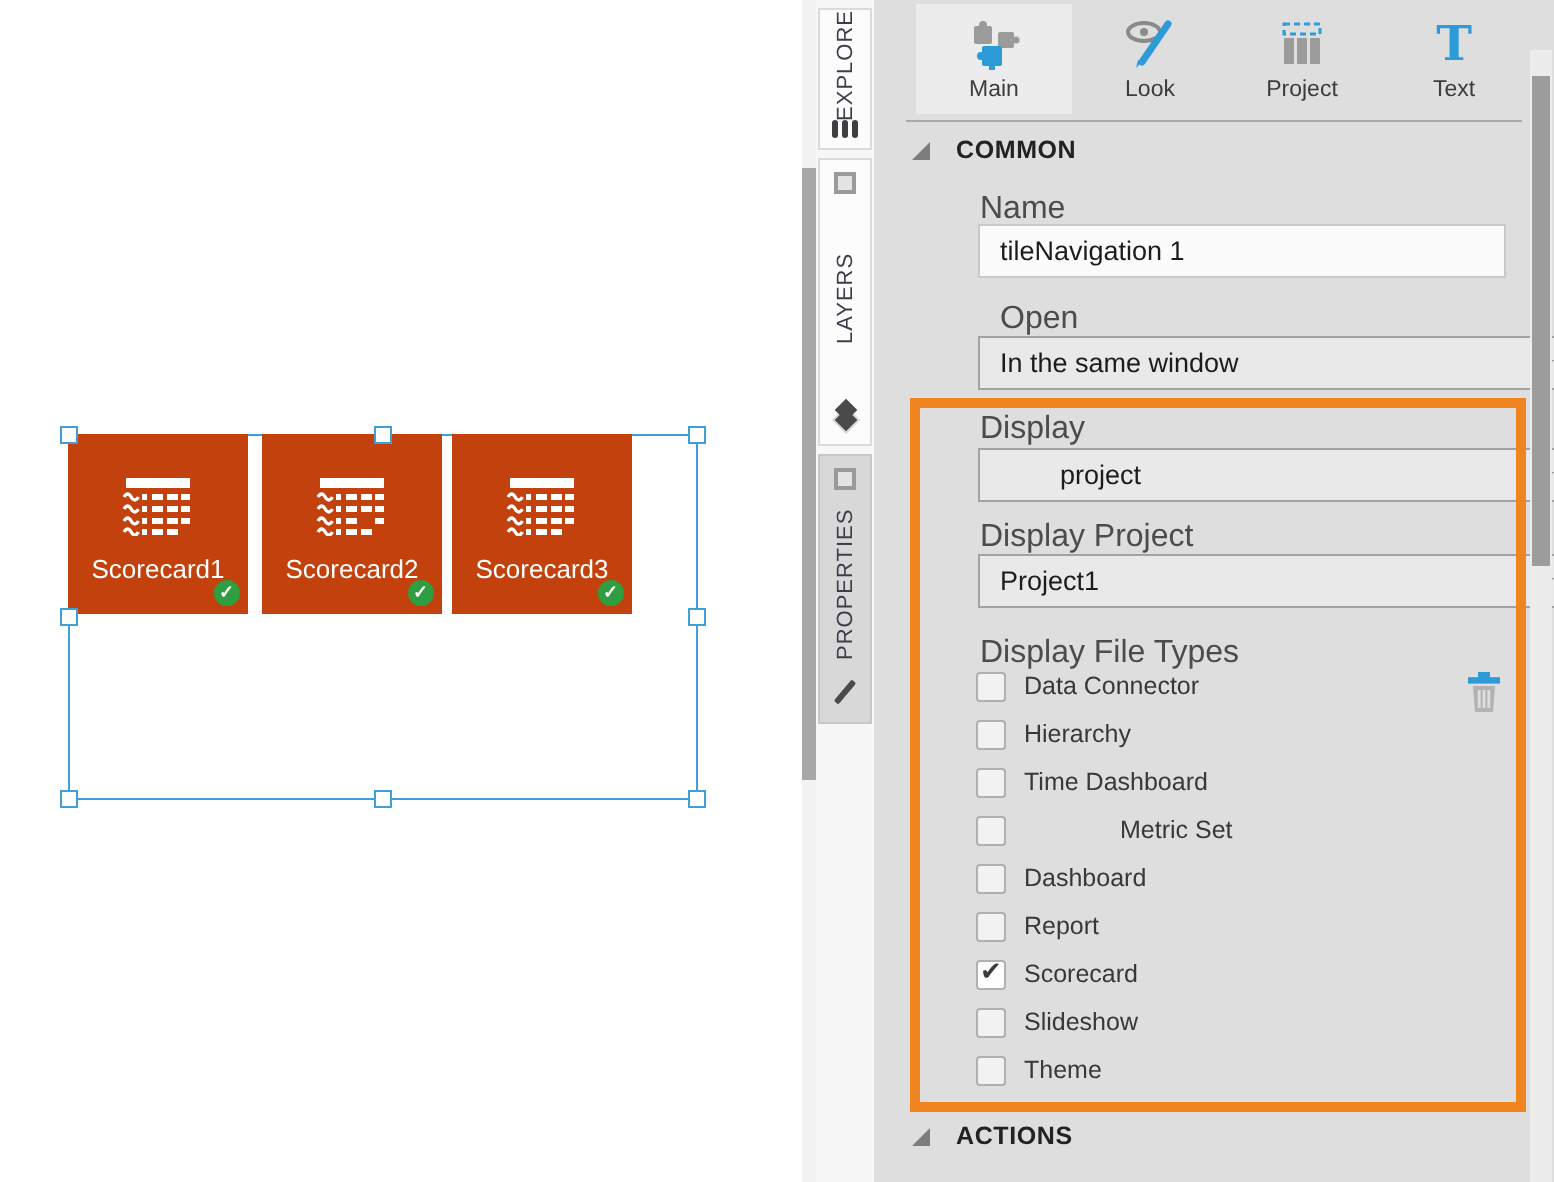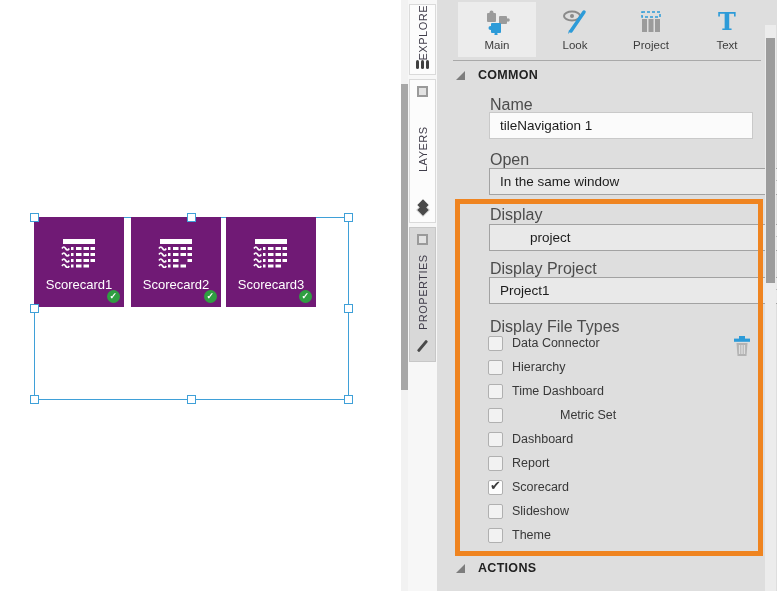--- a/index.html
+++ b/index.html
@@ -4,21 +4,21 @@
 <style>
   * { margin:0; padding:0; box-sizing:border-box; }
   html,body { width:777px; height:591px; overflow:hidden; }
   body { font-family:"Liberation Sans", sans-serif; background:#fff; }
   #app { position:relative; width:777px; height:591px; background:#fff; }
 
   
   #canvas { position:absolute; left:0; top:0; width:401px; height:591px; background:#ffffff; }
   .selection-rect { position:absolute; left:34px; top:217px; width:315px; height:183px;
     border:1px solid #3fa0d8; background:transparent; }
-  .tile { position:absolute; top:217px; width:90px; height:90px; background:#701a75;
+  .tile { position:absolute; top:217px; width:90px; height:90px; background:#c2410c;
     display:flex; flex-direction:column; align-items:center; }
   .tile-icon { margin-top:21px; }
   .tile-label { margin-top:9px; color:#fff; font-size:13px; }
   .tile-badge { position:absolute; right:4px; bottom:4px; width:13px; height:13px;
     border-radius:50%; background:#2f9e41; }
   .tile-badge::after { content:"✓"; position:absolute; left:2.5px; top:0.5px;
     color:#fff; font-size:9px; font-weight:bold; }
   .handle { position:absolute; width:9px; height:9px; background:#fff;
     border:1px solid #3fa0d8; }
 
@@ -282,21 +282,21 @@
     <div class="section-header" style="left:19px;top:68px;text-align:center;">
       <span class="collapse-tri"></span>
       <span class="section-title">COMMON</span>
     </div>
 
     <div class="field-label" style="top:96px;">Name</div>
     <div class="text-input" style="top:112px;">
       <span>tileNavigation 1</span>
     </div>
 
-    <div class="field-label" style="top:151px;">Open</div>
+    <div class="field-label" style="top:151px;margin-left:10px;">Open</div>
     <div class="dropdown" style="top:168px;">
       <span>In the same window</span>
       <span class="dd-caret"></span>
     </div>
 
     <div class="highlight-rect"></div>
 
     <div class="field-label" style="top:206px;">Display</div>
     <div class="dropdown" style="top:224px;padding-left:40px;">
       <span>project</span>

